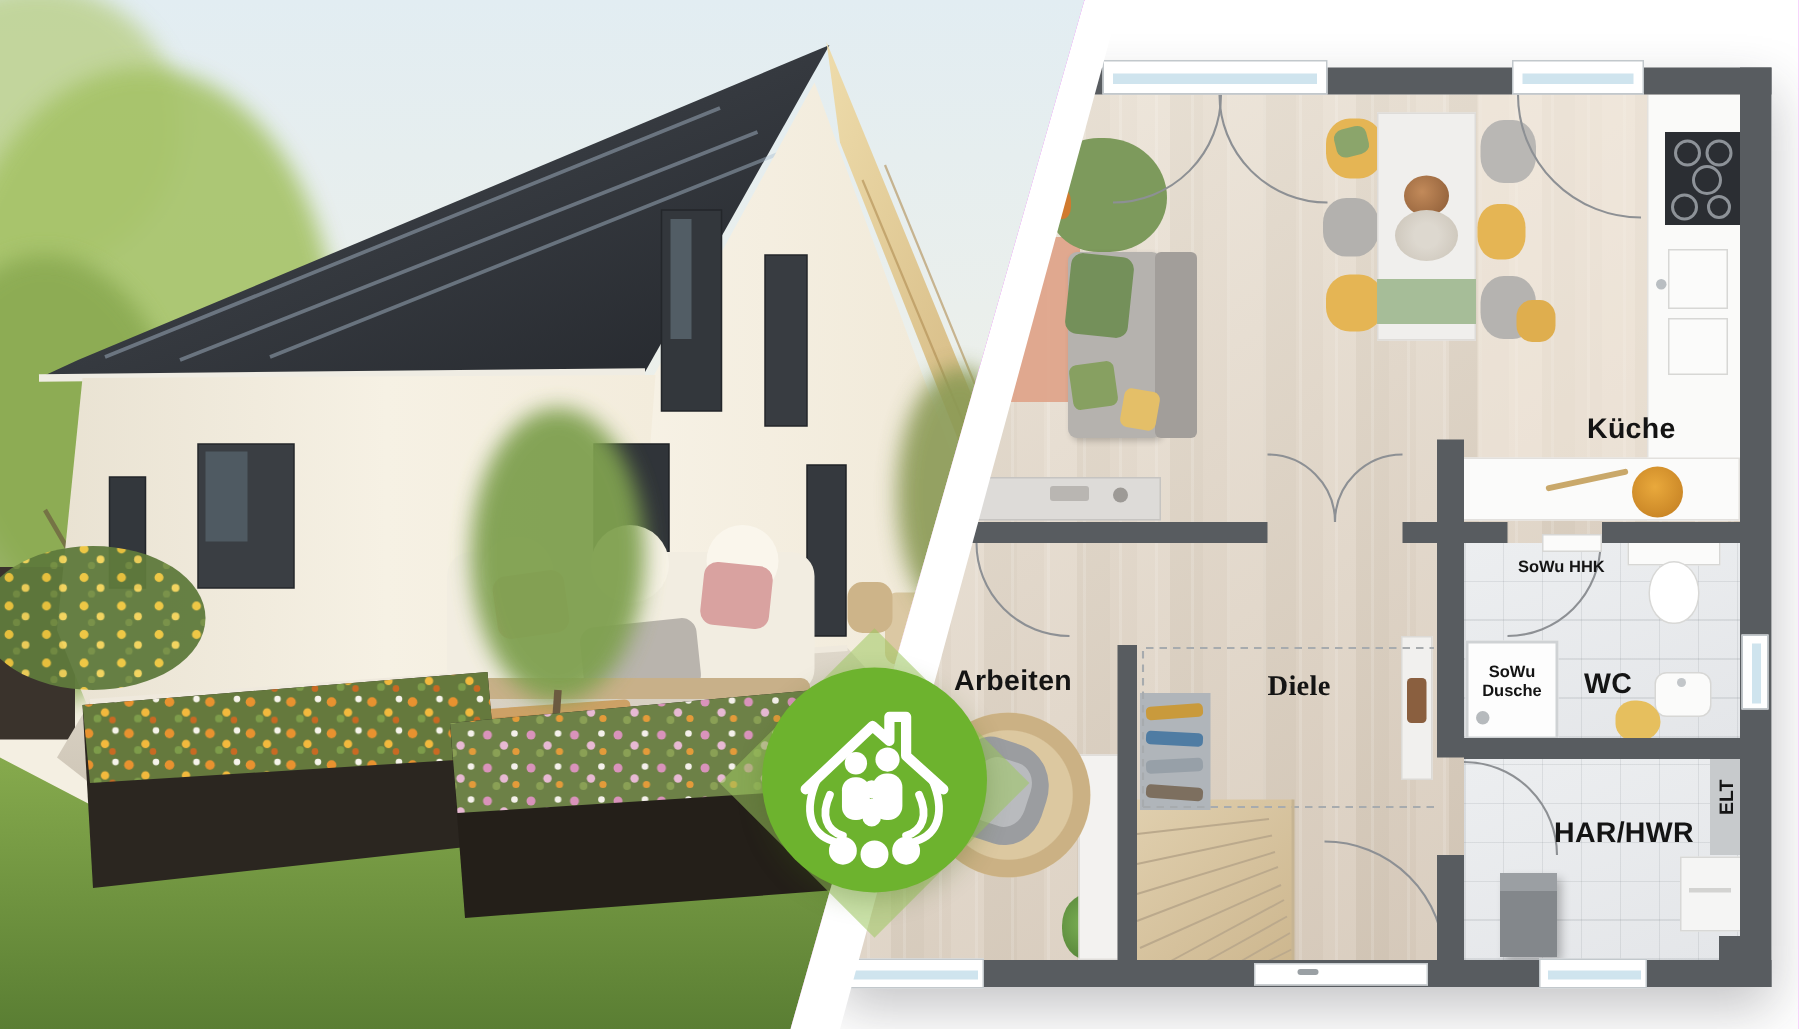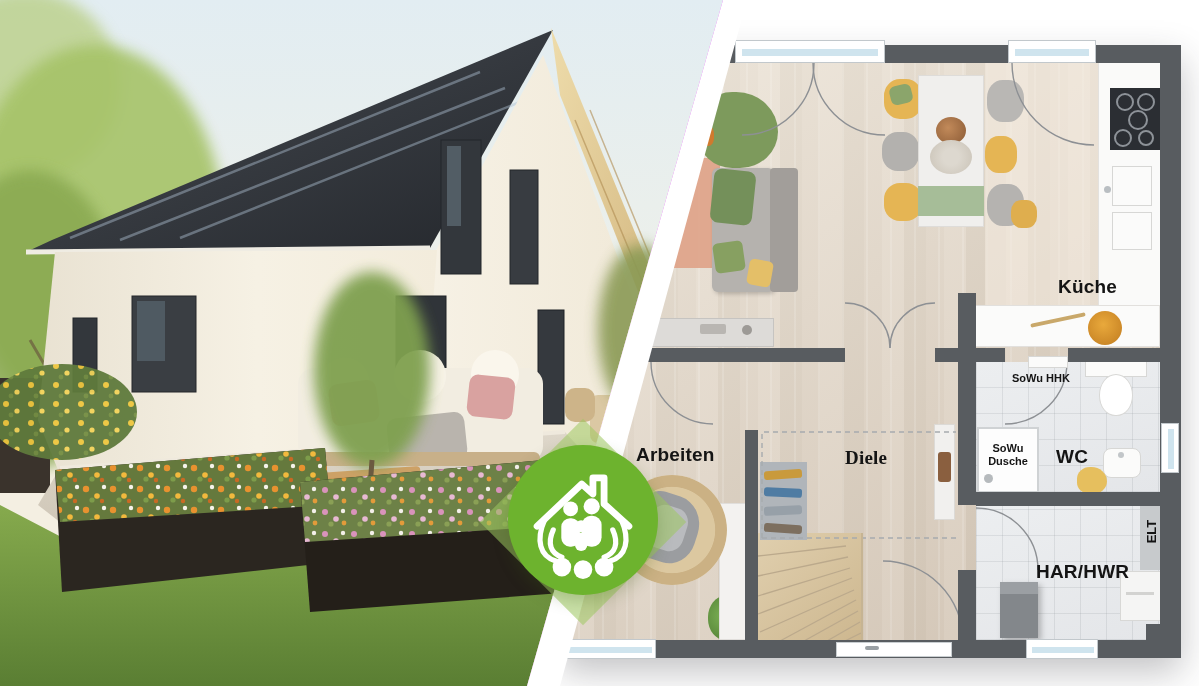--- a/index.html
+++ b/index.html
@@ -311,21 +311,21 @@
     </div>
     <div class="abs" style="left:836px;top:642px;width:116px;height:15px;background:#ffffff;border:1px solid #c9ced1;box-sizing:border-box;">
       <div class="abs" style="left:28px;top:3px;width:14px;height:4px;background:#9aa0a4;border-radius:2px;"></div>
     </div>
     <div class="abs white-box" style="left:1028px;top:356px;width:40px;height:12px;"></div>
 
     <div class="abs lbl lbl-big" style="left:1058px;top:276px;">Küche</div>
     <div class="abs lbl lbl-big" style="left:1056px;top:418px;margin-top:28px;">WC</div>
     <div class="abs lbl lbl-big" style="left:636px;top:444px;">Arbeiten</div>
     <div class="abs lbl lbl-big" style="left:845px;top:447px;font-family:Liberation Serif, serif;">Diele</div>
-    <div class="abs lbl lbl-big" style="left:1036px;top:545px;margin-top:16px;">HAR/HWR</div>
+    <div class="abs lbl lbl-big" style="left:1036px;top:545px;">HAR/HWR</div>
     <div class="abs lbl lbl-small" style="left:1012px;top:372px;">SoWu HHK</div>
     <div class="abs lbl lbl-small" style="left:977px;top:442px;width:62px;text-align:center;line-height:13px;">
       <span style="display:block;">SoWu</span>
       <span style="display:block;">Dusche</span>
     </div>
     <div class="abs lbl" style="left:1128px;top:524px;width:46px;font-size:13px;text-align:center;transform:rotate(-90deg);">ELT</div>
   </div>
 
   <div class="abs badge">
     <div class="diamond"></div>

